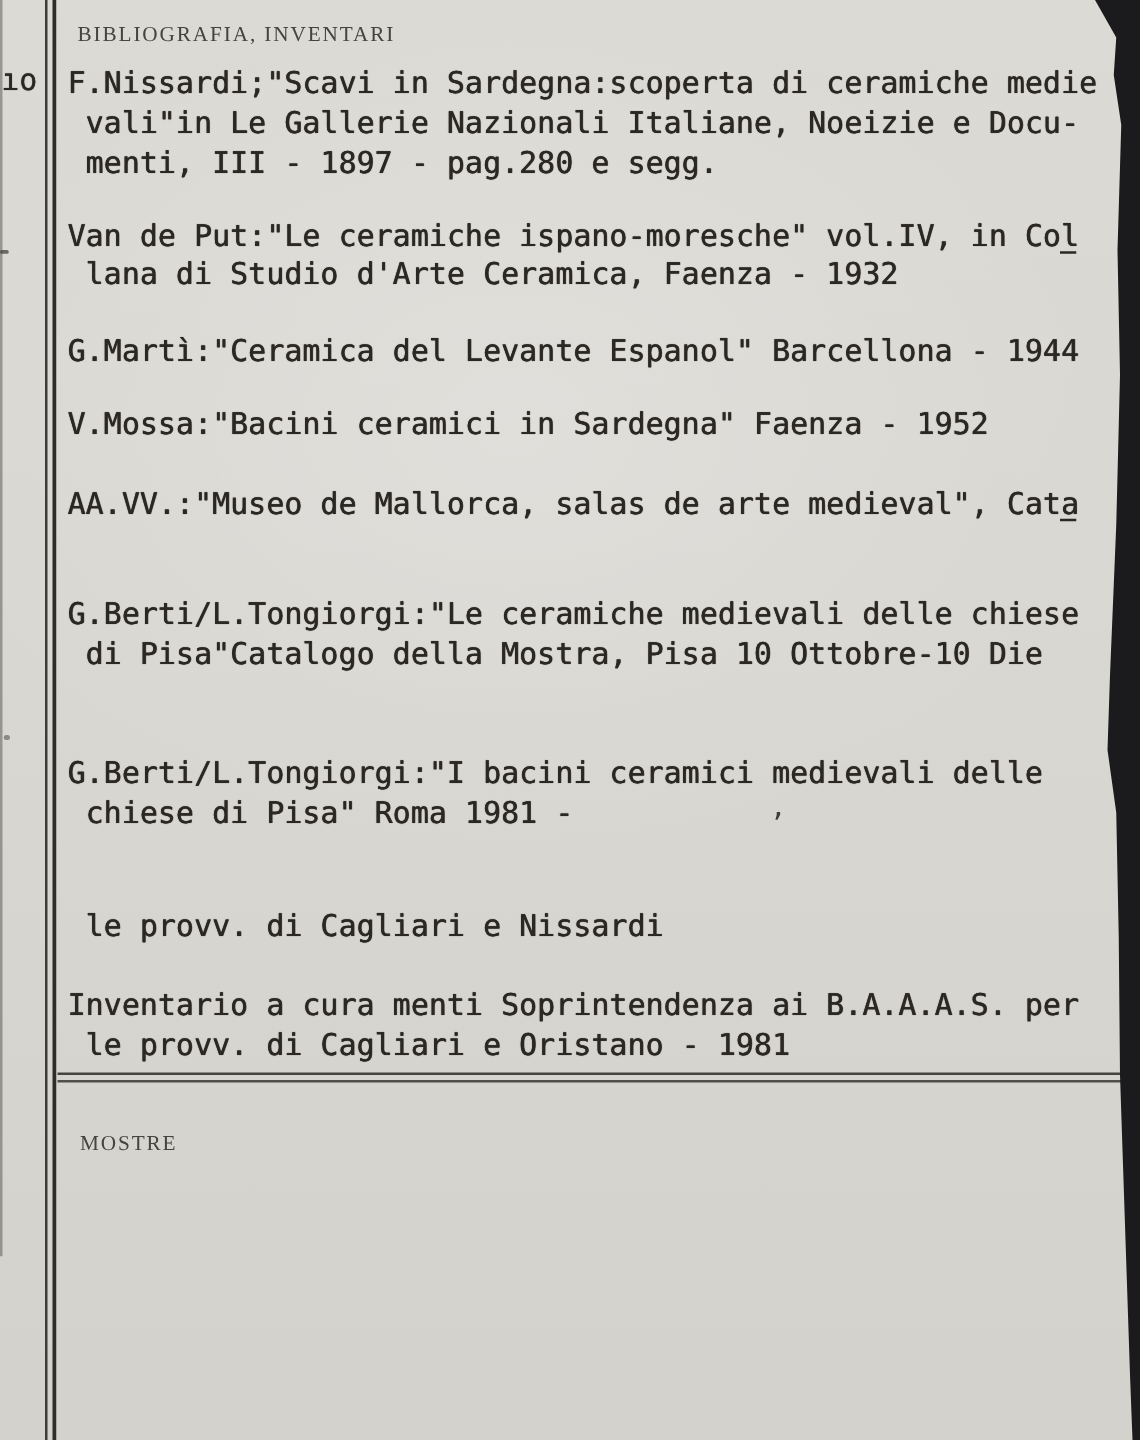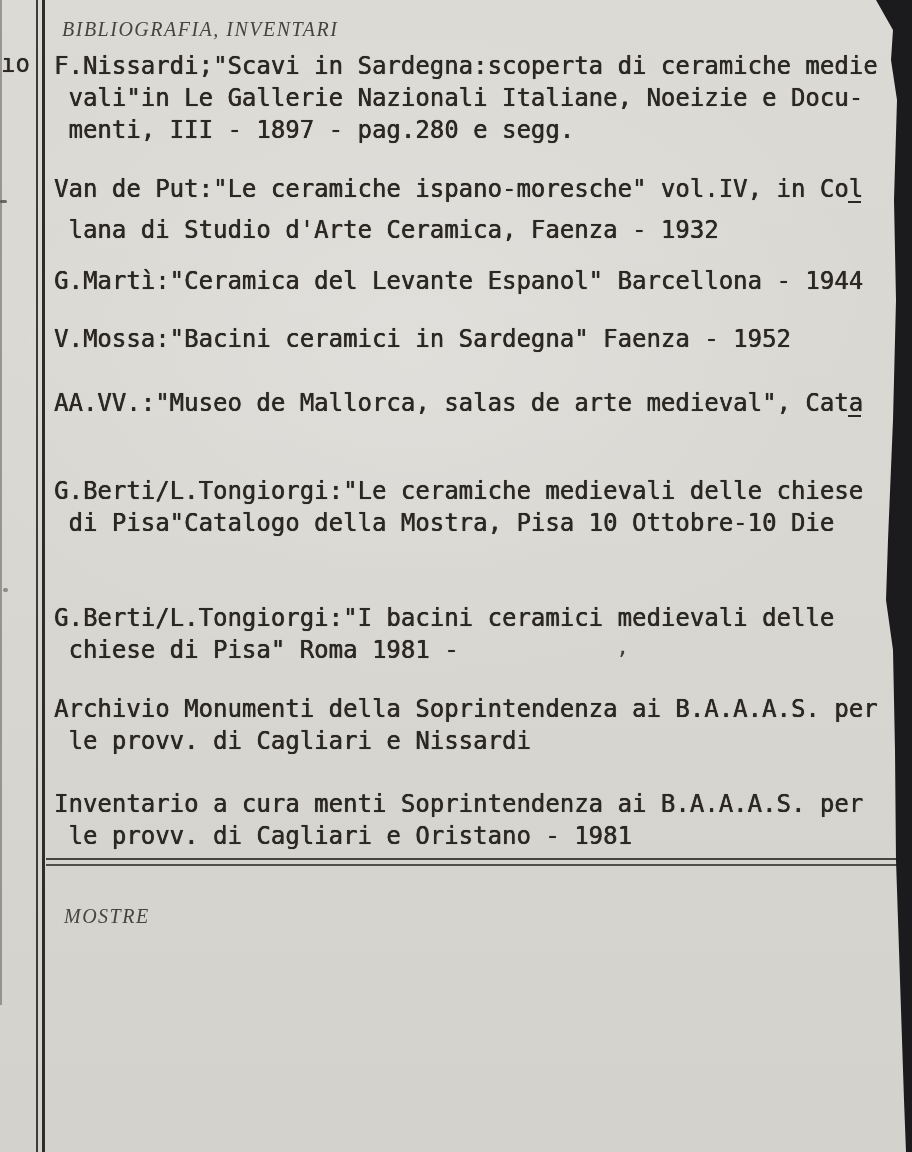--- a/index.html
+++ b/index.html
@@ -16,24 +16,23 @@
   
   .vrule-a { position: absolute; top: 0; left: 36px; width: 2px; height: 1152px; background: #3d3c38; }
   .vrule-b { position: absolute; top: 0; left: 42px; width: 3px; height: 1152px; background: #2e2d29; }
   .left-edge { position: absolute; top: 0; left: 0; width: 2px; height: 1005px; background: rgba(70,68,62,0.45); }
   .hrule-a { position: absolute; left: 46px; top: 858px; width: 866px; height: 2px; background: #45443f; }
   .hrule-b { position: absolute; left: 46px; top: 864px; width: 866px; height: 2px; background: #504f4a; }
   
   .printed {
     position: absolute;
     font-family: "Liberation Serif", serif;
-    font-size: 20px;
+    font-size: 17px;
     letter-spacing: 1.5px;
     color: #46443f;
-    font-style: italic;
   }
   .hdr-top { left: 62px; top: 18px; }
   .hdr-bottom { left: 64px; top: 905px; }
   
   .tw-line {
     position: absolute;
     left: 54px;
     white-space: pre;
     font-family: "DejaVu Sans Mono", monospace;
     font-size: 24px;
@@ -75,38 +74,37 @@
 
   <div class="margin-frag">ıo</div>
 
   <div class="printed hdr-top">BIBLIOGRAFIA, INVENTARI</div>
 
   <div class="tw-line" style="top:50px">F.Nissardi;"Scavi in Sardegna:scoperta di ceramiche medie</div>
   <div class="tw-line" style="top:82px"> vali"in Le Gallerie Nazionali Italiane, Noeizie e Docu-</div>
   <div class="tw-line" style="top:114px"> menti, III - 1897 - pag.280 e segg.</div>
 
   <div class="tw-line" style="top:173px">Van de Put:"Le ceramiche ispano-moresche" vol.IV, in Col</div>
-  <div class="tw-line" style="top:214px"> lana di Studio d'Arte Ceramica, Faenza - 1932</div>
+  <div class="tw-line" style="top:203px"> lana di Studio d'Arte Ceramica, Faenza - 1932</div>
   <div class="underline-mark um-col"></div>
 
   <div class="tw-line" style="top:265px">G.Martì:"Ceramica del Levante Espanol" Barcellona - 1944</div>
 
   <div class="tw-line" style="top:323px">V.Mossa:"Bacini ceramici in Sardegna" Faenza - 1952</div>
 
   <div class="tw-line" style="top:387px">AA.VV.:"Museo de Mallorca, salas de arte medieval", Cata</div>
   <div class="underline-mark um-cata"></div>
 
   <div class="tw-line" style="top:475px">G.Berti/L.Tongiorgi:"Le ceramiche medievali delle chiese</div>
   <div class="tw-line" style="top:507px"> di Pisa"Catalogo della Mostra, Pisa 10 Ottobre-10 Die</div>
 
   <div class="tw-line" style="top:602px">G.Berti/L.Tongiorgi:"I bacini ceramici medievali delle</div>
   <div class="tw-line" style="top:634px"> chiese di Pisa" Roma 1981 -</div>
   <div class="stray">,</div>
 
-  <div class="tw-line" style="top:693px">Archivio Monumenti della Soprintendenza ai B.A.A.A.S. per</div>
   <div class="tw-line" style="top:725px"> le provv. di Cagliari e Nissardi</div>
 
   <div class="tw-line" style="top:788px">Inventario a cura menti Soprintendenza ai B.A.A.A.S. per</div>
   <div class="tw-line" style="top:820px"> le provv. di Cagliari e Oristano - 1981</div>
 
   <div class="hrule-a"></div>
   <div class="hrule-b"></div>
 
   <div class="printed hdr-bottom">MOSTRE</div>
 

